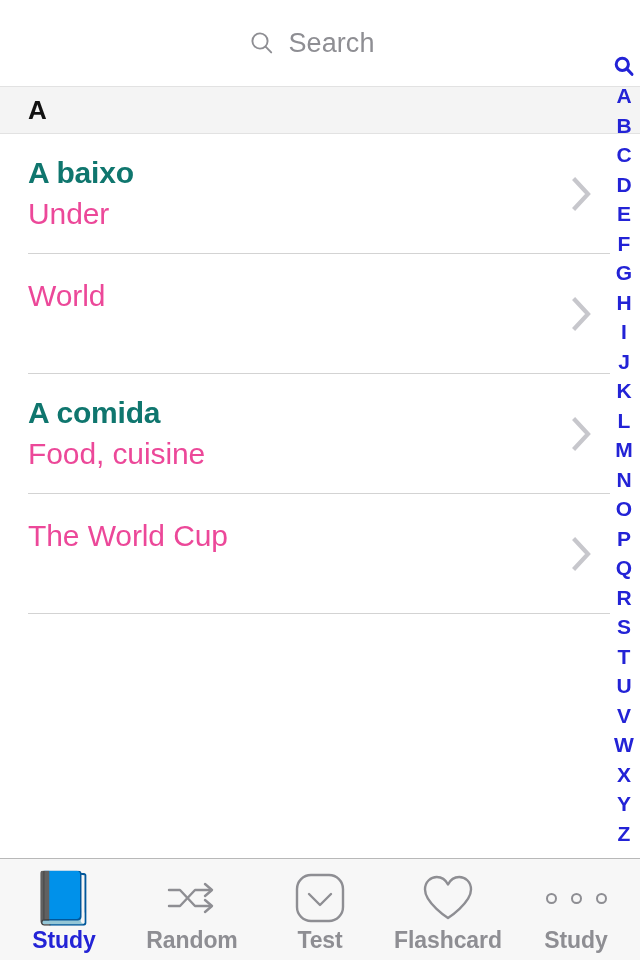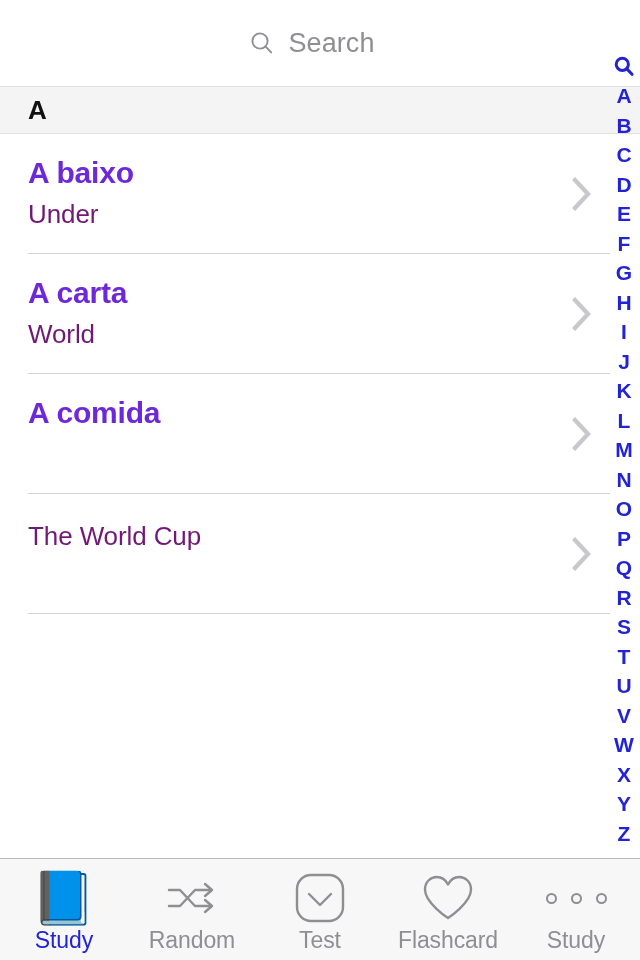--- a/index.html
+++ b/index.html
@@ -77,27 +77,27 @@
     position: absolute;
     left: 28px;
     right: 30px;
     bottom: 0;
     height: 1px;
     background: #d3d3d3;
   }
   .row-title {
     font-size: 30px;
     font-weight: bold;
-    color: #6d28d9;
+    color: #0f766e;
     line-height: 38px;
     letter-spacing: -0.2px;
   }
   .row-sub {
-    font-size: 26px;
-    color: #701a75;
+    font-size: 30px;
+    color: #ec4899;
     line-height: 36px;
     margin-top: 4px;
     letter-spacing: -0.1px;
   }
   .chevron {
     position: absolute;
     right: 48px;
     top: 50%;
     transform: translateY(-50%);
     width: 20px;
@@ -156,20 +156,21 @@
     height: 56px;
     display: flex;
     align-items: center;
     justify-content: center;
   }
   .tab-label {
     font-size: 23px;
     color: #8e8e93;
     margin-top: 1px;
     letter-spacing: -0.1px;
+    font-weight: bold;
   }
   .tab.active .tab-label {
     color: #2323d6;
   }
   .book-glyph {
     font-size: 52px;
     line-height: 52px;
   }
   .dots {
     display: flex;
@@ -200,24 +201,24 @@
 </div>
 
 <div class="section-header">
   <span class="section-header-label">A</span>
 </div>
 
 <div class="list" id="list">
     <div class="row"><div class="row-title">A baixo</div><div class="row-sub">Under</div><span><svg class="chevron" viewBox="0 0 20 34" fill="none" stroke="#c7c7cc" stroke-width="4.2" stroke-linecap="square" stroke-linejoin="miter">
           <polyline points="3,3 16,17 3,31"></polyline>
         </svg></span><div class="row-sep"></div></div>
-    <div class="row"><div class="row-title">A carta</div><div class="row-sub">World</div><span><svg class="chevron" viewBox="0 0 20 34" fill="none" stroke="#c7c7cc" stroke-width="4.2" stroke-linecap="square" stroke-linejoin="miter">
+    <div class="row"><div class="row-sub">World</div><span><svg class="chevron" viewBox="0 0 20 34" fill="none" stroke="#c7c7cc" stroke-width="4.2" stroke-linecap="square" stroke-linejoin="miter">
           <polyline points="3,3 16,17 3,31"></polyline>
         </svg></span><div class="row-sep"></div></div>
-    <div class="row"><div class="row-title">A comida</div><span><svg class="chevron" viewBox="0 0 20 34" fill="none" stroke="#c7c7cc" stroke-width="4.2" stroke-linecap="square" stroke-linejoin="miter">
+    <div class="row"><div class="row-title">A comida</div><div class="row-sub">Food, cuisine</div><span><svg class="chevron" viewBox="0 0 20 34" fill="none" stroke="#c7c7cc" stroke-width="4.2" stroke-linecap="square" stroke-linejoin="miter">
           <polyline points="3,3 16,17 3,31"></polyline>
         </svg></span><div class="row-sep"></div></div>
     <div class="row"><div class="row-sub">The World Cup</div><span><svg class="chevron" viewBox="0 0 20 34" fill="none" stroke="#c7c7cc" stroke-width="4.2" stroke-linecap="square" stroke-linejoin="miter">
           <polyline points="3,3 16,17 3,31"></polyline>
         </svg></span><div class="row-sep"></div></div>
   </div>
 
 <div class="index-bar" id="index-bar">
   <span>
     <svg class="index-search-icon" viewBox="0 0 22 22" fill="none" stroke="#2323d6" stroke-width="3" stroke-linecap="round">

